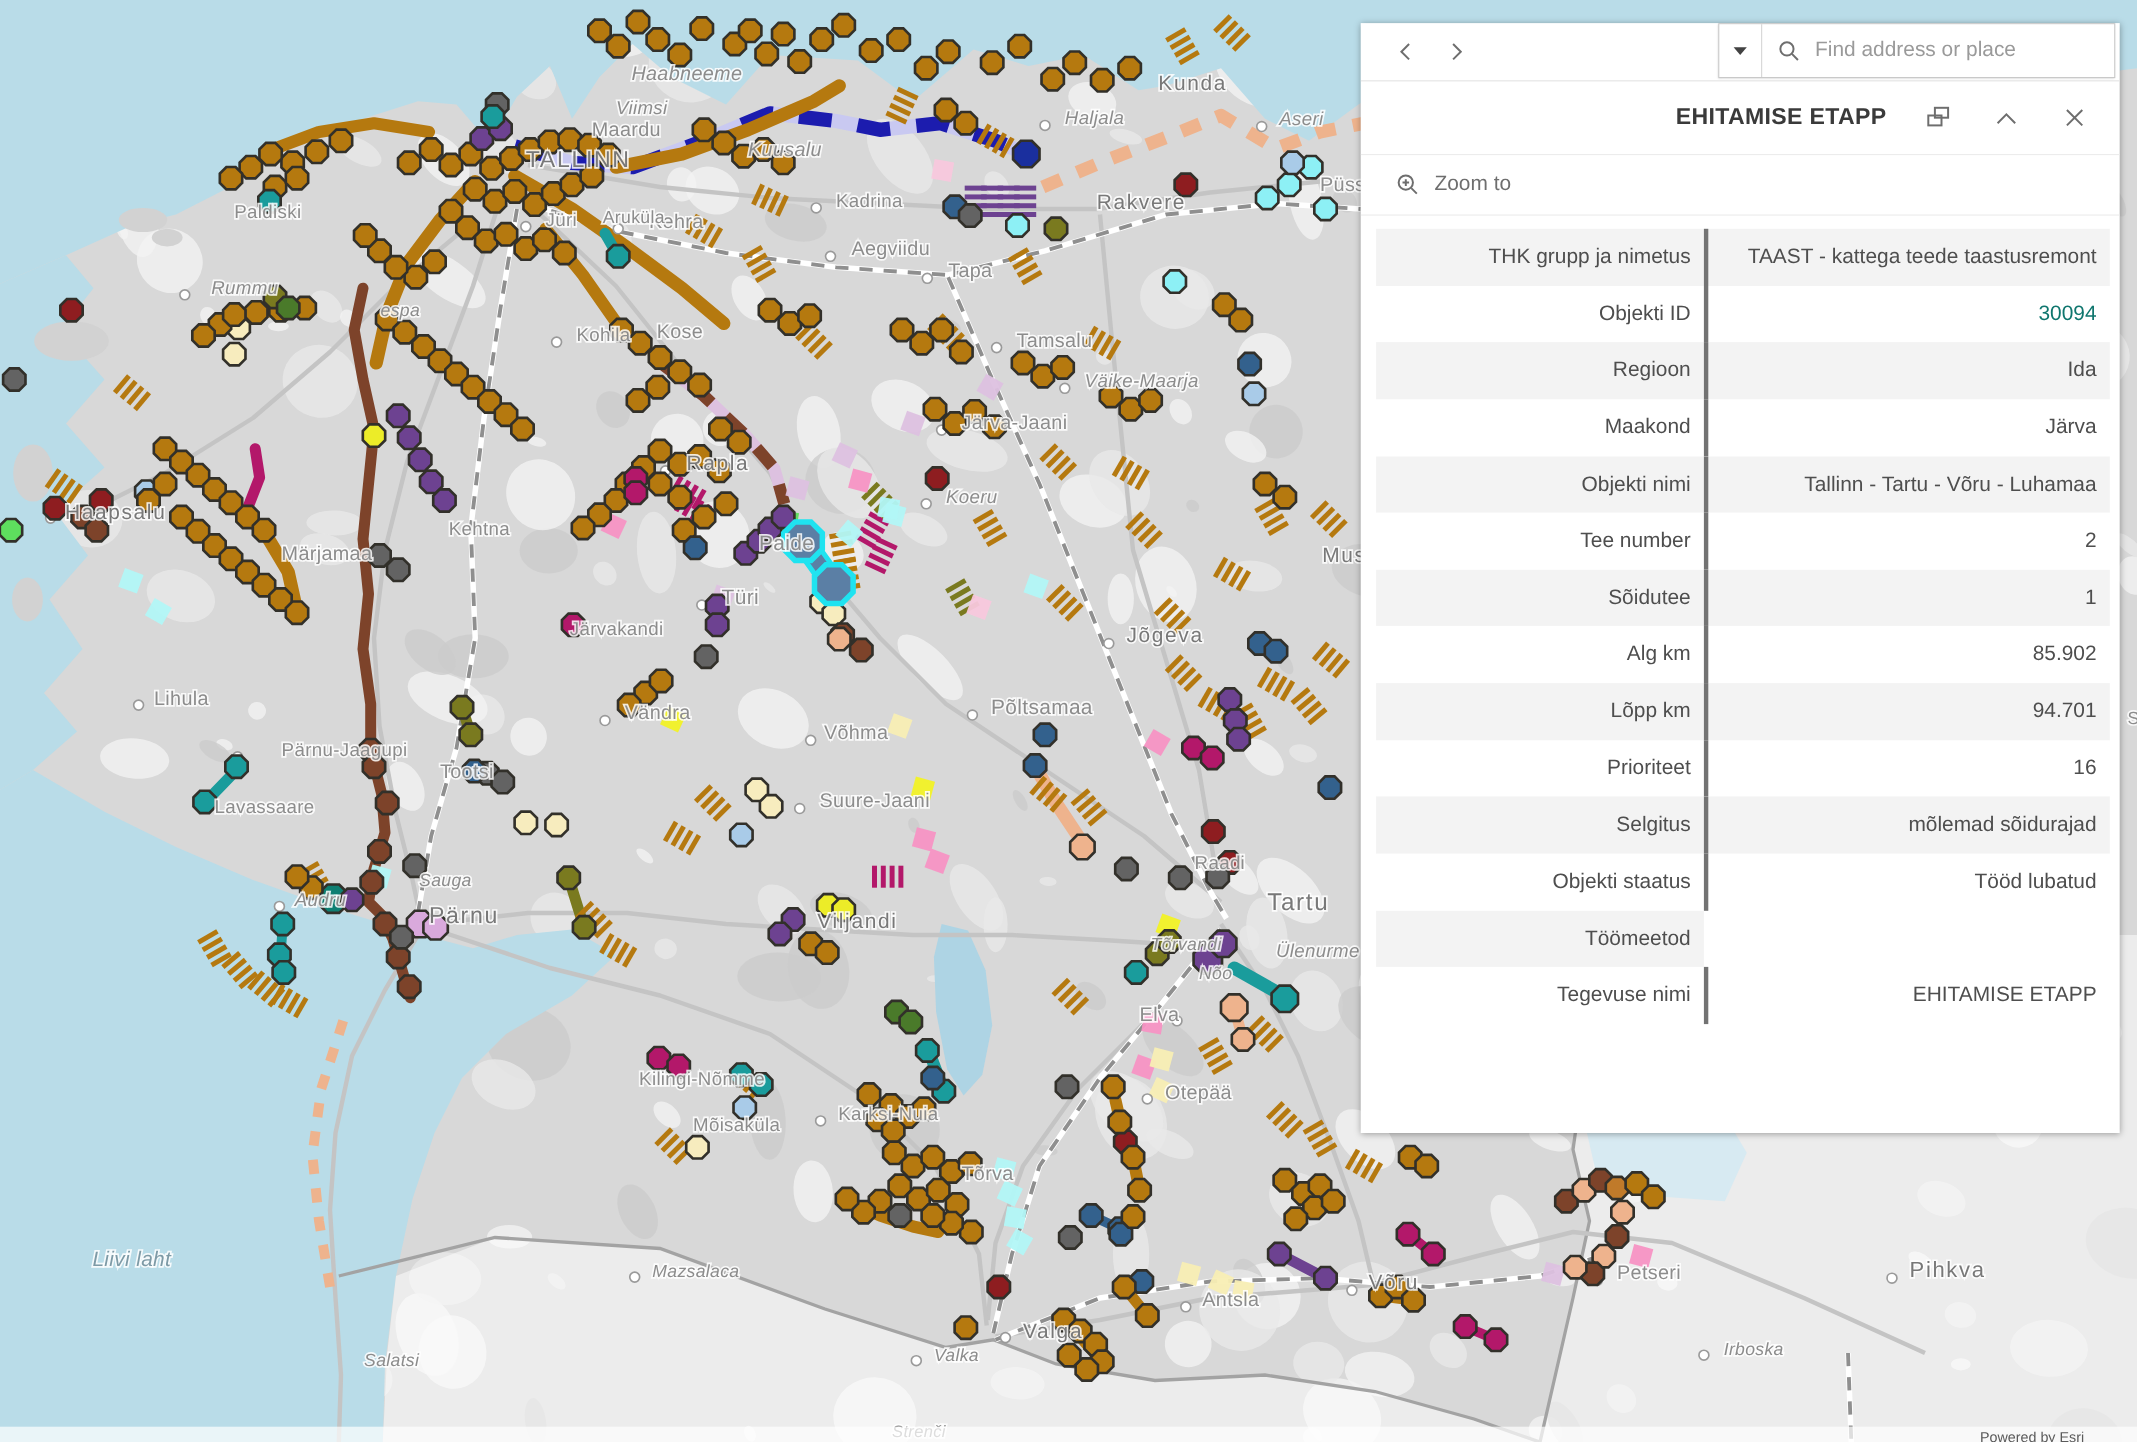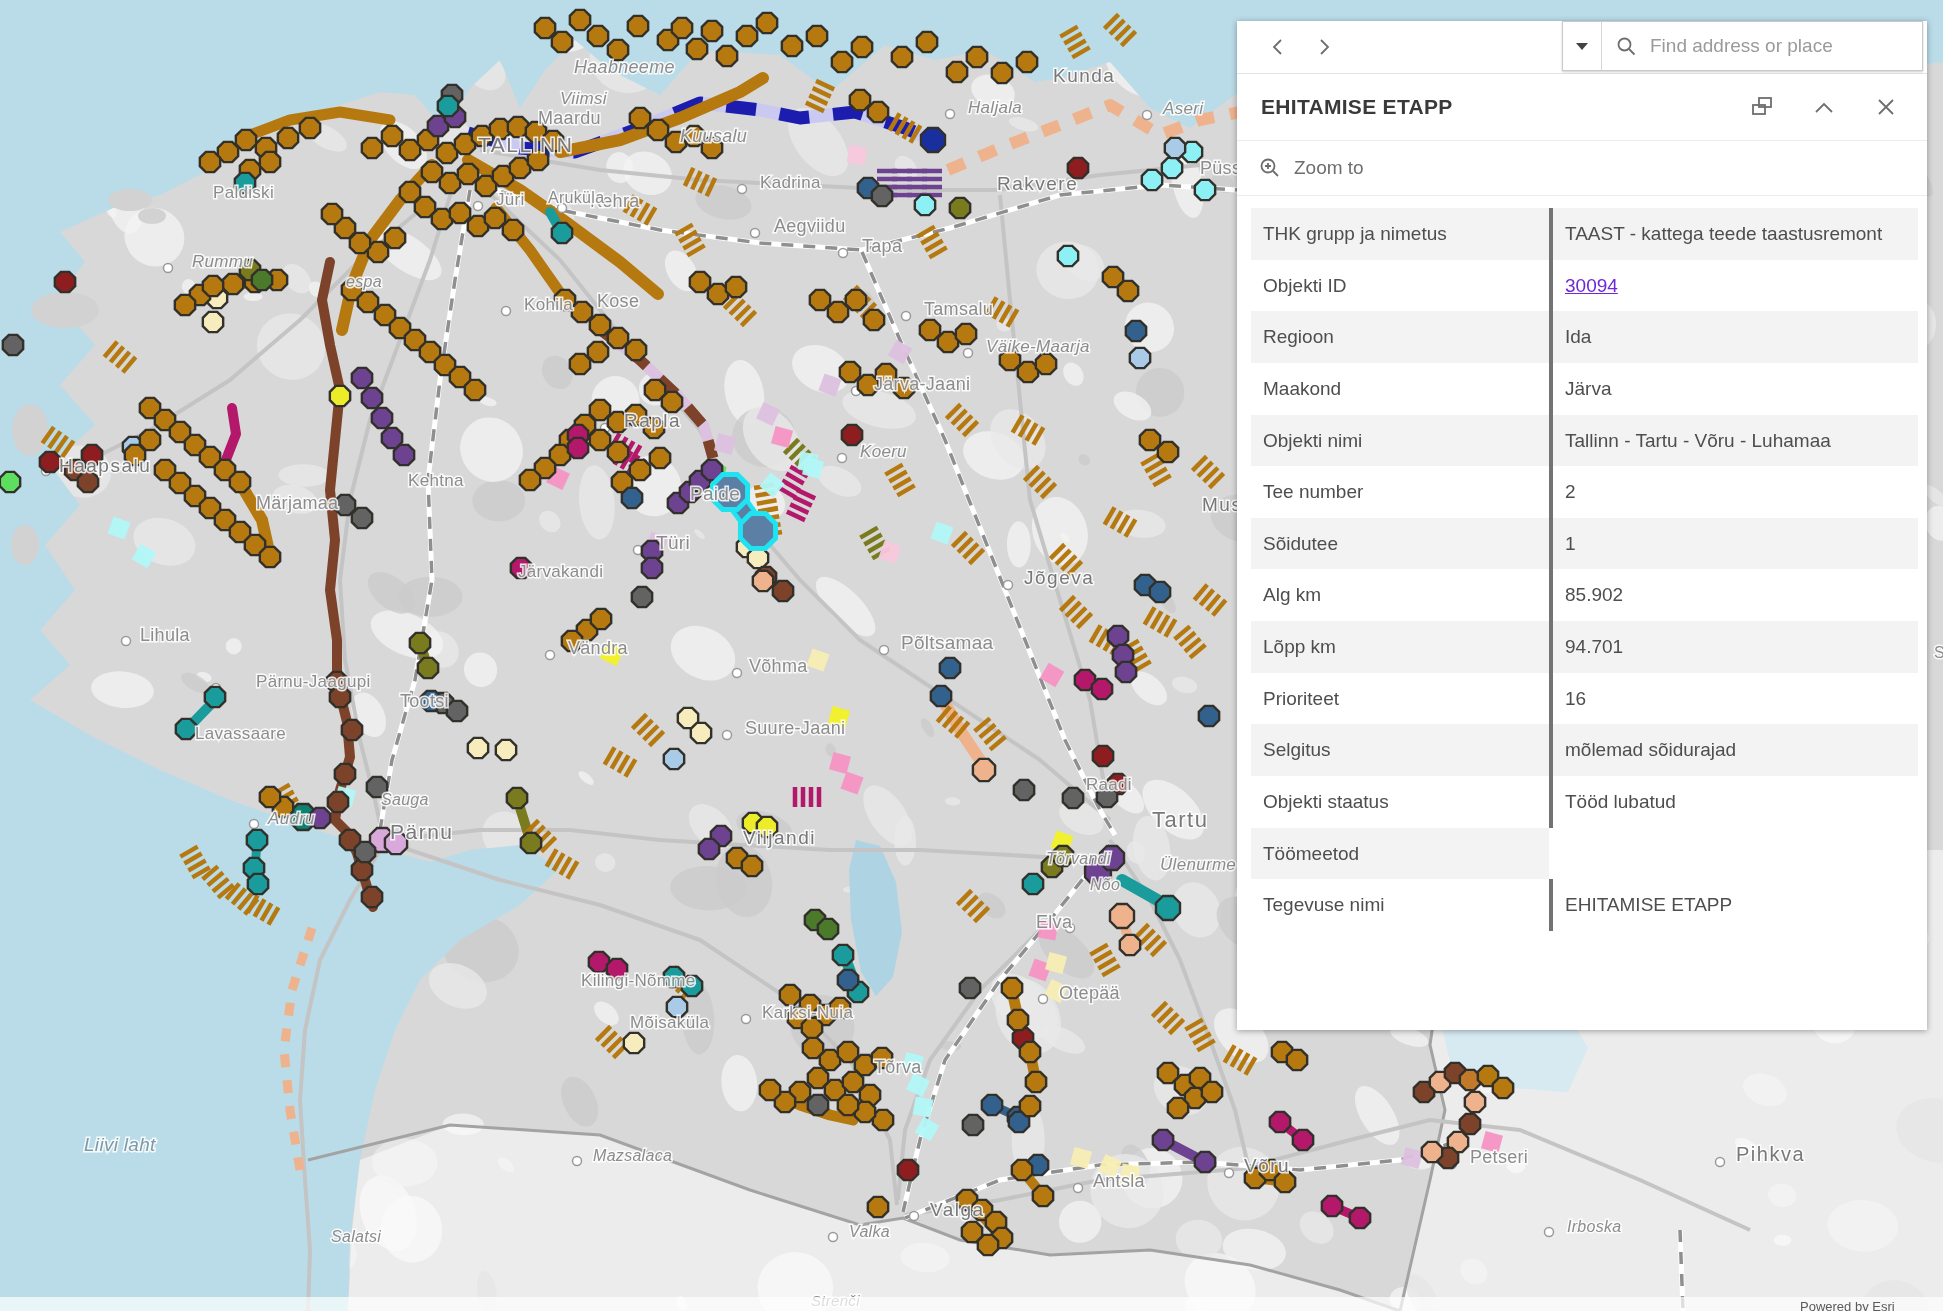--- a/index.html
+++ b/index.html
@@ -2,35 +2,35 @@
 <html><head>
 <meta charset="utf-8">
 <style>
   html,body{margin:0;padding:0;}
   body{width:1943px;height:1311px;overflow:hidden;position:relative;
        font-family:"Liberation Sans",sans-serif;background:#d8d8d8;}
   #map-svg{position:absolute;left:0;top:0;}
   .maplabel{font-family:"Liberation Sans",sans-serif;}
   
   .panel{position:absolute;left:1237px;top:21px;width:690px;height:1009px;background:#fff;
-         box-shadow:0 1px 6px rgba(0,0,0,.35);overflow:hidden;}
+         box-shadow:0 1px 6px rgba(0,0,0,.35);overflow:hidden;text-align:right;}
   .pagbar{height:52px;border-bottom:1px solid #e3e3e3;display:flex;align-items:center;padding-left:18px;}
   .pagbtn{width:46px;height:34px;display:flex;align-items:center;justify-content:center;cursor:pointer;}
   .hdr{height:66px;display:flex;align-items:center;padding:0 26px 0 24px;border-bottom:1px solid #ececec;}
   .hdr-title{font-size:21px;font-weight:bold;color:#3a3a3a;letter-spacing:.3px;flex:1;}
   .hdr-ic{width:30px;height:30px;display:flex;align-items:center;justify-content:center;cursor:pointer;margin-left:32px;}
-  .zoomrow{height:54px;display:flex;align-items:center;padding-left:22px;border-bottom:1px solid #ececec;cursor:pointer;}
+  .zoomrow{height:54px;display:flex;align-items:center;padding-left:32px;border-bottom:1px solid #ececec;cursor:pointer;}
   .zoomrow span{font-size:19px;color:#6e6e6e;margin-left:13px;}
   .fields{padding:12px 9px 0 14px;}
   .frow{display:flex;}
   .fcell{padding:13px 12px;font-size:19px;color:#4e4e4e;line-height:1.35;}
   .flabel{width:274px;flex:none;}
   .fvalue{flex:1;border-left:4px solid #737373;}
   .frow:nth-child(odd) .fcell{background:#f3f3f3;}
-  .fvalue a{color:#6d28d9;text-decoration:underline;cursor:pointer;}
+  .fvalue a{color:#0f766e;cursor:pointer;}
   
   .search{position:absolute;left:1562px;top:21px;width:359px;height:48px;background:#fff;
           border:1px solid #c9c9c9;box-shadow:0 1px 2px rgba(0,0,0,.2);display:flex;align-items:stretch;justify-content:center;}
   .dd{width:44px;display:flex;align-items:center;justify-content:center;border-right:1px solid #d5d5d5;cursor:pointer;}
   .caret-down{width:0;height:0;border-left:6px solid transparent;border-right:6px solid transparent;border-top:7px solid #424242;}
   .sfield{flex:1;display:flex;align-items:center;padding-left:14px;}
   .sfield input{border:none;outline:none;font-size:19px;color:#555;width:270px;margin-left:12px;
                 font-family:"Liberation Sans",sans-serif;background:transparent;}
   .sfield input::placeholder{color:#9a9a9a;}
   .ic{stroke:#6e6e6e;fill:none;stroke-width:1.8;}

